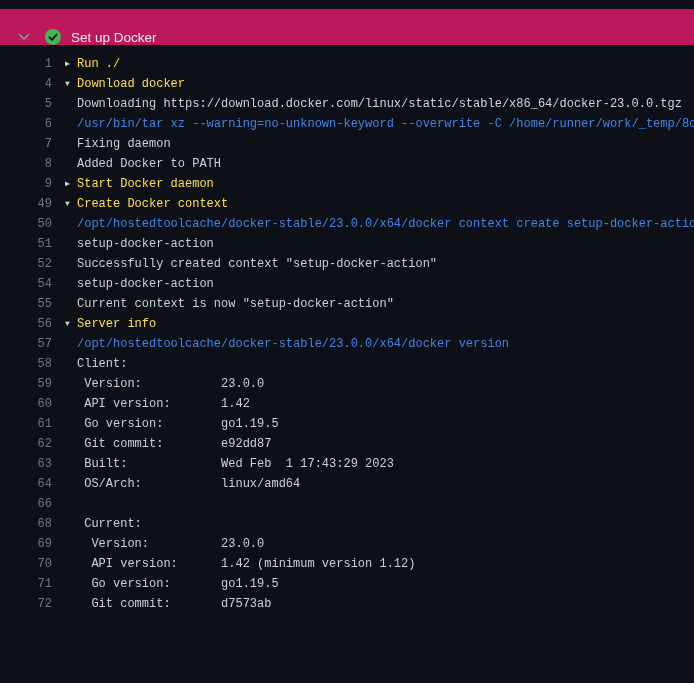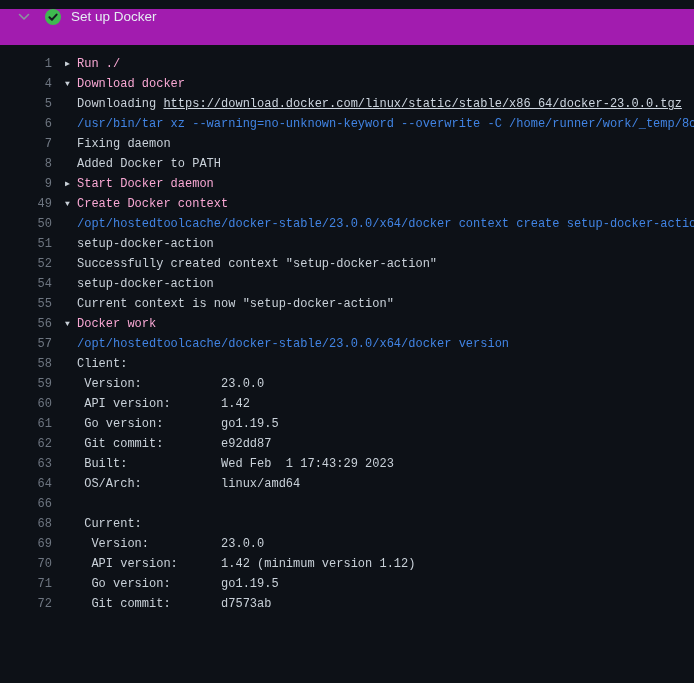--- a/index.html
+++ b/index.html
@@ -5,23 +5,23 @@
   * { box-sizing: border-box; margin: 0; padding: 0; }
   html, body {
     width: 694px; height: 683px;
     background: #0d1117;
     overflow: hidden;
   }
   .page { padding-top: 9px; }
 
   .step-header {
     height: 36px;
-    background: #a21caf;
+    background: #be185d;
     display: flex;
-    align-items: flex-start;
+    align-items: flex-end;
     padding: 0 16px;
     cursor: pointer;
   }
   .chevron-wrap {
     width: 16px; height: 16px;
     display: flex; align-items: center; justify-content: center;
     flex: none;
   }
   .status-wrap {
     margin-left: 13px;
@@ -58,23 +58,23 @@
     width: 12px;
     margin-left: 13px;
     flex: none;
     color: #c9d1d9;
     font-size: 8px;
     line-height: 20px;
     text-align: left;
   }
   .txt { white-space: pre; color: #c9d1d9; }
   .seg-plain   { color: #c9d1d9; text-align: right; }
-  .seg-group   { color: #f9a8d4; }
+  .seg-group   { color: #fde047; }
   .seg-command { color: #4184e4; }
-  .seg-link    { color: #cdd6e0; text-decoration: underline; cursor: pointer; }
+  .seg-link    { color: #cdd6e0; cursor: pointer; }
 </style>
 </head>
 <body>
 
 <div class="page">
 
   <div class="step-header">
     <span class="chevron-wrap">
       <svg width="12" height="8" viewBox="0 0 12 8">
         <polyline points="1.5,1.5 6,6 10.5,1.5" fill="none" stroke="#8b949e" stroke-width="1.6" stroke-linecap="round" stroke-linejoin="round"></polyline>
@@ -96,21 +96,21 @@
       <div class="row"><span class="num">6</span><span class="arrow"></span><span class="txt"><span class="seg-command">/usr/bin/tar xz --warning=no-unknown-keyword --overwrite -C /home/runner/work/_temp/8c93</span></span></div>
       <div class="row"><span class="num">7</span><span class="arrow"></span><span class="txt"><span class="seg-plain">Fixing daemon</span></span></div>
       <div class="row"><span class="num">8</span><span class="arrow"></span><span class="txt"><span class="seg-plain">Added Docker to PATH</span></span></div>
       <div class="row"><span class="num">9</span><span class="arrow">▶</span><span class="txt"><span class="seg-group">Start Docker daemon</span></span></div>
       <div class="row"><span class="num">49</span><span class="arrow">▼</span><span class="txt"><span class="seg-group">Create Docker context</span></span></div>
       <div class="row"><span class="num">50</span><span class="arrow"></span><span class="txt"><span class="seg-command">/opt/hostedtoolcache/docker-stable/23.0.0/x64/docker context create setup-docker-action</span></span></div>
       <div class="row"><span class="num">51</span><span class="arrow"></span><span class="txt"><span class="seg-plain">setup-docker-action</span></span></div>
       <div class="row"><span class="num">52</span><span class="arrow"></span><span class="txt"><span class="seg-plain">Successfully created context "setup-docker-action"</span></span></div>
       <div class="row"><span class="num">54</span><span class="arrow"></span><span class="txt"><span class="seg-plain">setup-docker-action</span></span></div>
       <div class="row"><span class="num">55</span><span class="arrow"></span><span class="txt"><span class="seg-plain">Current context is now "setup-docker-action"</span></span></div>
-      <div class="row"><span class="num">56</span><span class="arrow">▼</span><span class="txt"><span class="seg-group">Docker work</span></span></div>
+      <div class="row"><span class="num">56</span><span class="arrow">▼</span><span class="txt"><span class="seg-group">Server info</span></span></div>
       <div class="row"><span class="num">57</span><span class="arrow"></span><span class="txt"><span class="seg-command">/opt/hostedtoolcache/docker-stable/23.0.0/x64/docker version</span></span></div>
       <div class="row"><span class="num">58</span><span class="arrow"></span><span class="txt"><span class="seg-plain">Client:</span></span></div>
       <div class="row"><span class="num">59</span><span class="arrow"></span><span class="txt"><span class="seg-plain"> Version:           23.0.0</span></span></div>
       <div class="row"><span class="num">60</span><span class="arrow"></span><span class="txt"><span class="seg-plain"> API version:       1.42</span></span></div>
       <div class="row"><span class="num">61</span><span class="arrow"></span><span class="txt"><span class="seg-plain"> Go version:        go1.19.5</span></span></div>
       <div class="row"><span class="num">62</span><span class="arrow"></span><span class="txt"><span class="seg-plain"> Git commit:        e92dd87</span></span></div>
       <div class="row"><span class="num">63</span><span class="arrow"></span><span class="txt"><span class="seg-plain"> Built:             Wed Feb  1 17:43:29 2023</span></span></div>
       <div class="row"><span class="num">64</span><span class="arrow"></span><span class="txt"><span class="seg-plain"> OS/Arch:           linux/amd64</span></span></div>
       <div class="row"><span class="num">66</span><span class="arrow"></span><span class="txt"><span class="seg-plain"></span></span></div>
       <div class="row"><span class="num">68</span><span class="arrow"></span><span class="txt"><span class="seg-plain"> Current:</span></span></div>

